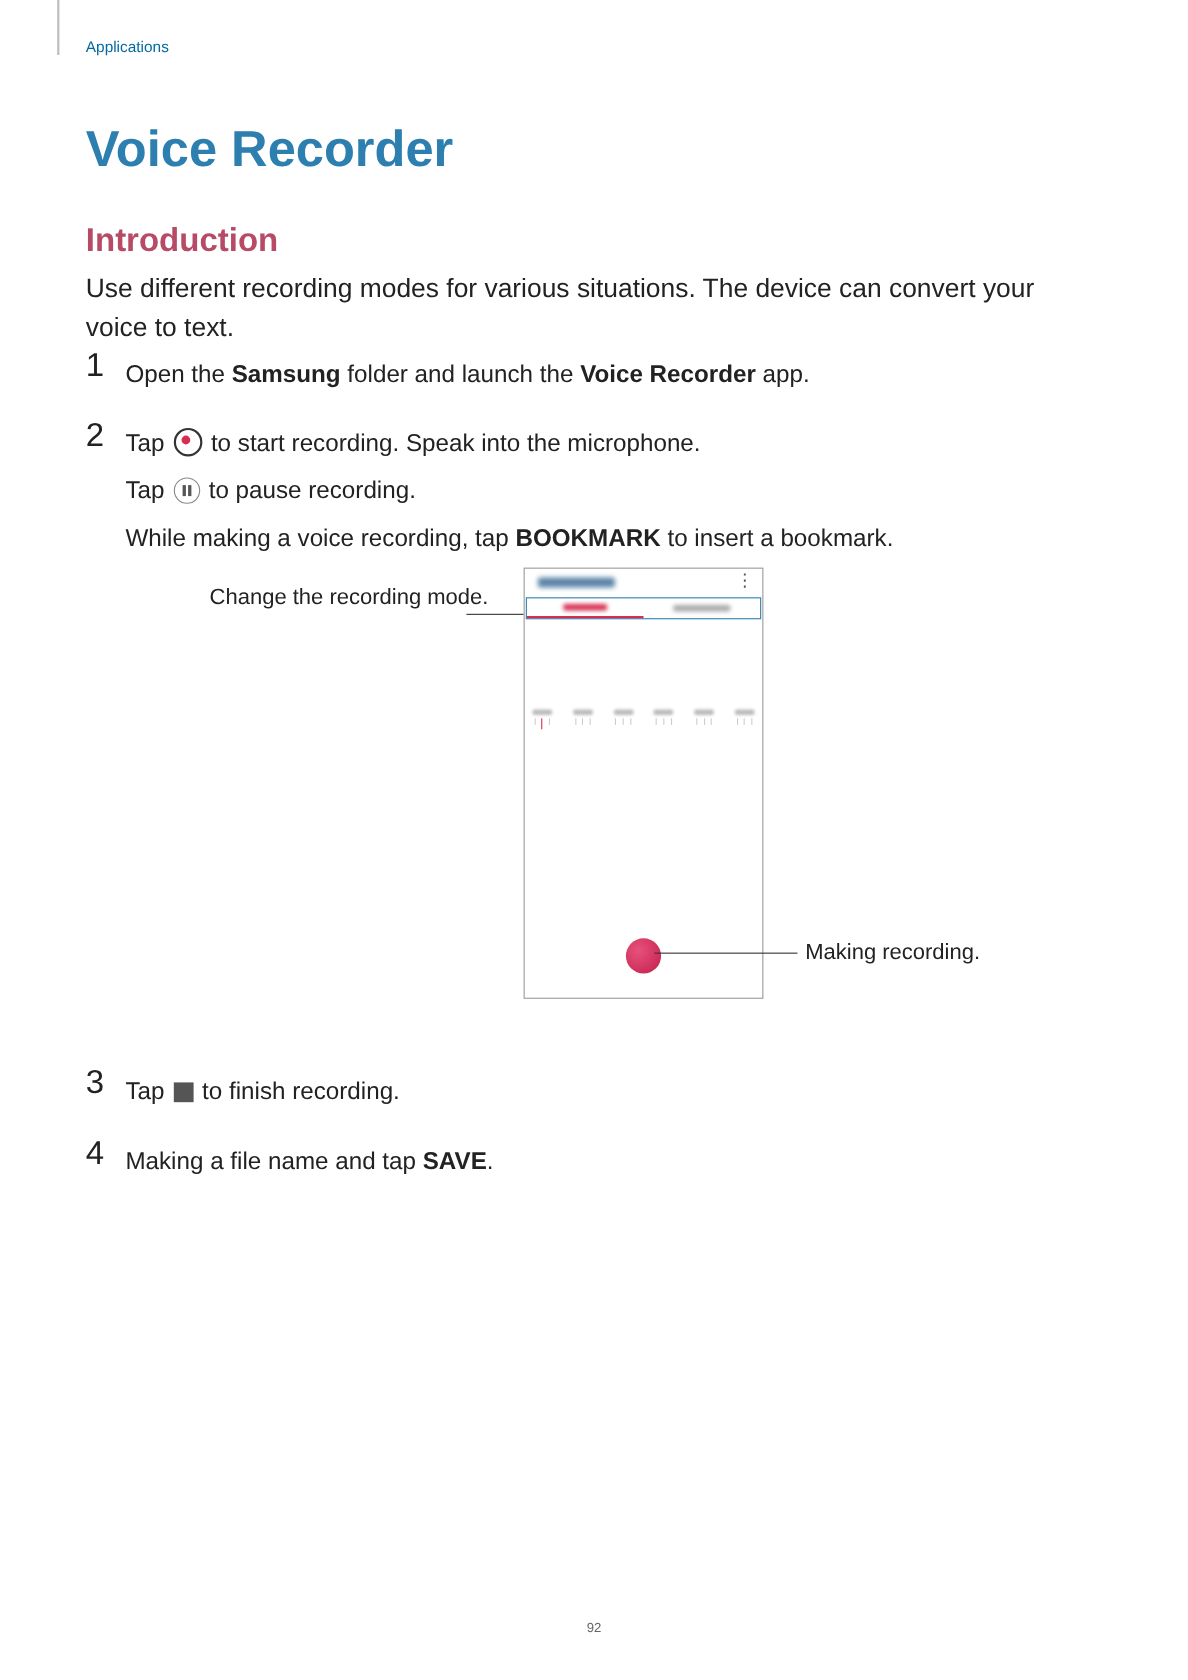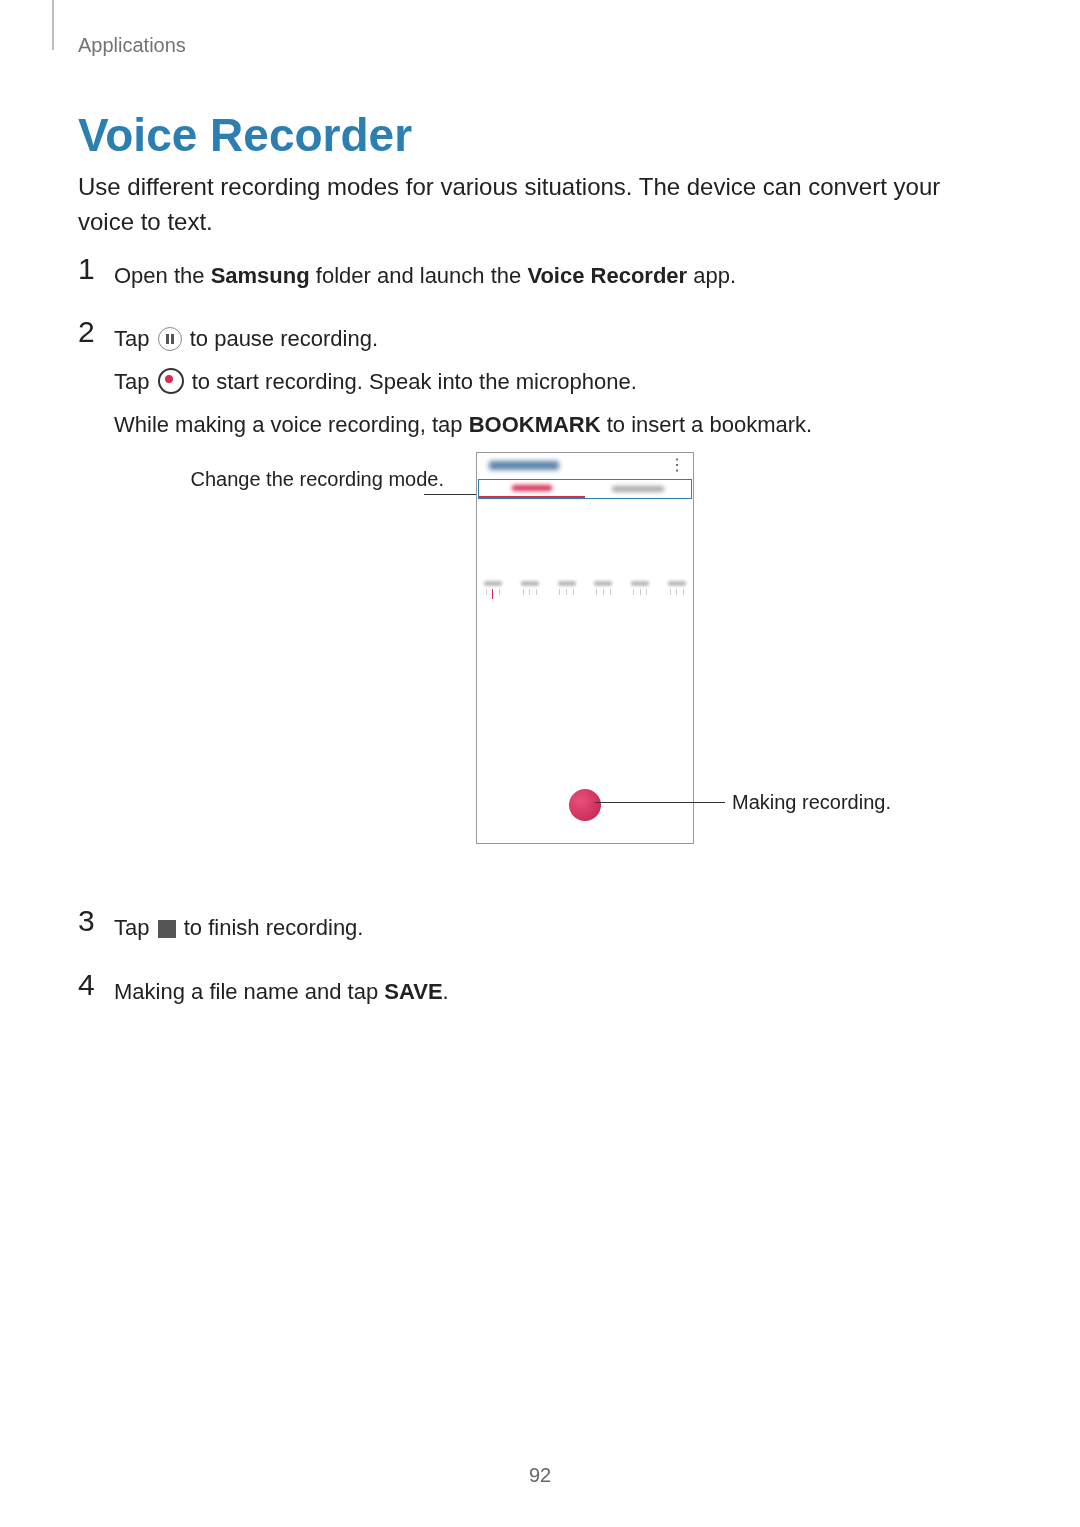--- a/index.html
+++ b/index.html
@@ -21,22 +21,22 @@
     top: 0;
     left: 52px;
     width: 2px;
     height: 50px;
     background: #bdbdbd;
   }
   .breadcrumb {
     position: absolute;
     top: 34px;
     left: 78px;
-    font-size: 20px;
-    color: #737373;
+    font-size: 14px;
+    color: #0369a1;
   }
   .h1 {
     font-size: 46px;
     font-weight: 700;
     color: #2d7fb0;
     margin: 0;
     padding-top: 108px;
   }
   .h2 {
     font-size: 30px;
@@ -46,21 +46,21 @@
   }
   .para {
     font-size: 24px;
     line-height: 1.45;
     color: #222;
     margin: 8px 0 0 0;
   }
   ol.steps {
     list-style: none;
     padding: 0;
-    margin: 18px 0 0 0;
+    margin: 6px 0 0 0;
     counter-reset: step;
   }
   ol.steps > li {
     position: relative;
     padding-left: 36px;
     margin-bottom: 28px;
     counter-increment: step;
   }
   ol.steps > li::before {
     content: counter(step);
@@ -249,49 +249,50 @@
     transform: translateX(-50%);
     width: 32px; height: 32px;
     border-radius: 50%;
     background: radial-gradient(circle at 35% 35%, #e7517a, #c11f4d);
   }
   .page-number {
     position: absolute;
     bottom: 40px;
     left: 0; right: 0;
     text-align: center;
-    font-size: 20px;
+    font-size: 12px;
     color: #666;
   }
 </style>
 </head>
 <body>
 
 <div class="page">
   <div class="corner-rule"></div>
   <div class="breadcrumb">Applications</div>
 
   <h1 class="h1">Voice Recorder</h1>
 
+  <h2 class="h2">Introduction</h2>
   <p class="para">Use different recording modes for various situations. The device can convert your voice to text.</p>
 
 
   <ol class="steps">
     <li>
       <div class="step-line">
         <span>Open the </span><span class="bold">Samsung</span><span> folder and launch the </span><span class="bold">Voice Recorder</span><span> app.</span>
       </div>
     </li>
 
     <li>
       <div class="step-line">
+        <span>Tap </span><span class="ico-record-outer"></span><span> to start recording. Speak into the microphone.</span>
+      </div>
+      <div class="step-line">
         <span>Tap </span><span class="ico-pause-outer"></span><span> to pause recording.</span>
-      </div>
-      <div class="step-line">
-        <span>Tap </span><span class="ico-record-outer"></span><span> to start recording. Speak into the microphone.</span>
       </div>
       <div class="step-line">
         <span>While making a voice recording, tap </span><span class="bold">BOOKMARK</span><span> to insert a bookmark.</span>
       </div>
 
       <div class="figure-wrap">
         <div class="callout-left">Change the recording mode.</div>
         <div class="callout-left-line"></div>
 
         <div class="phone">

